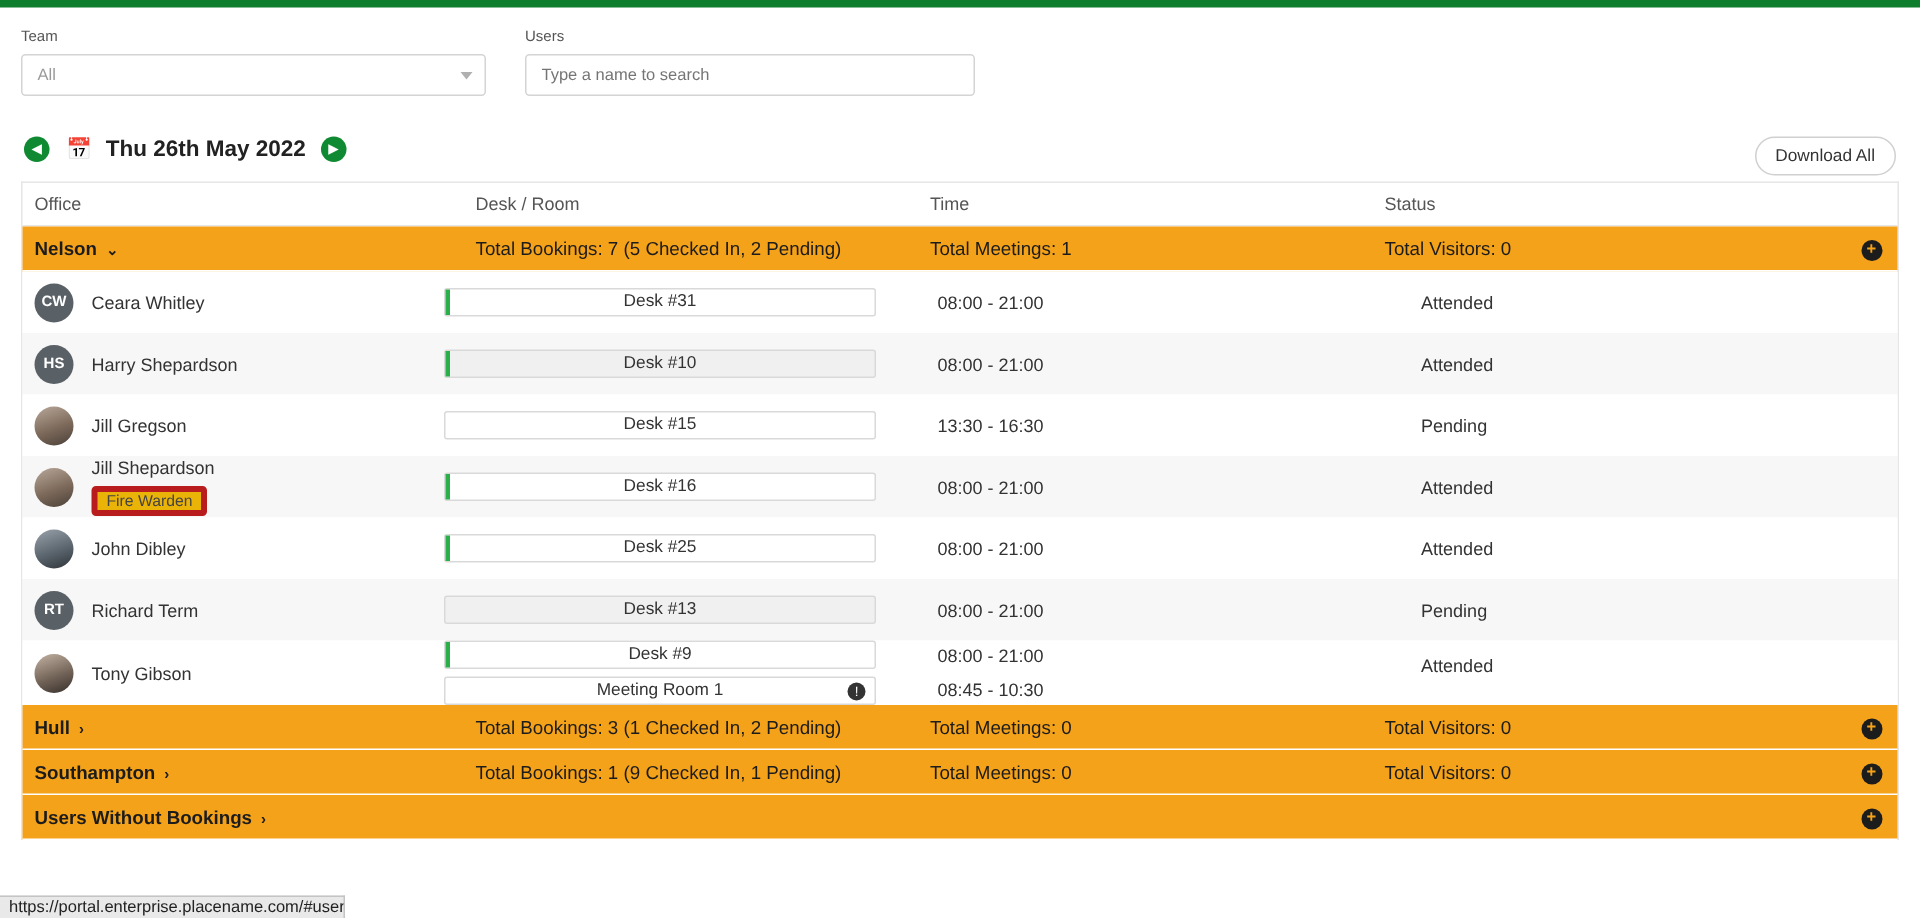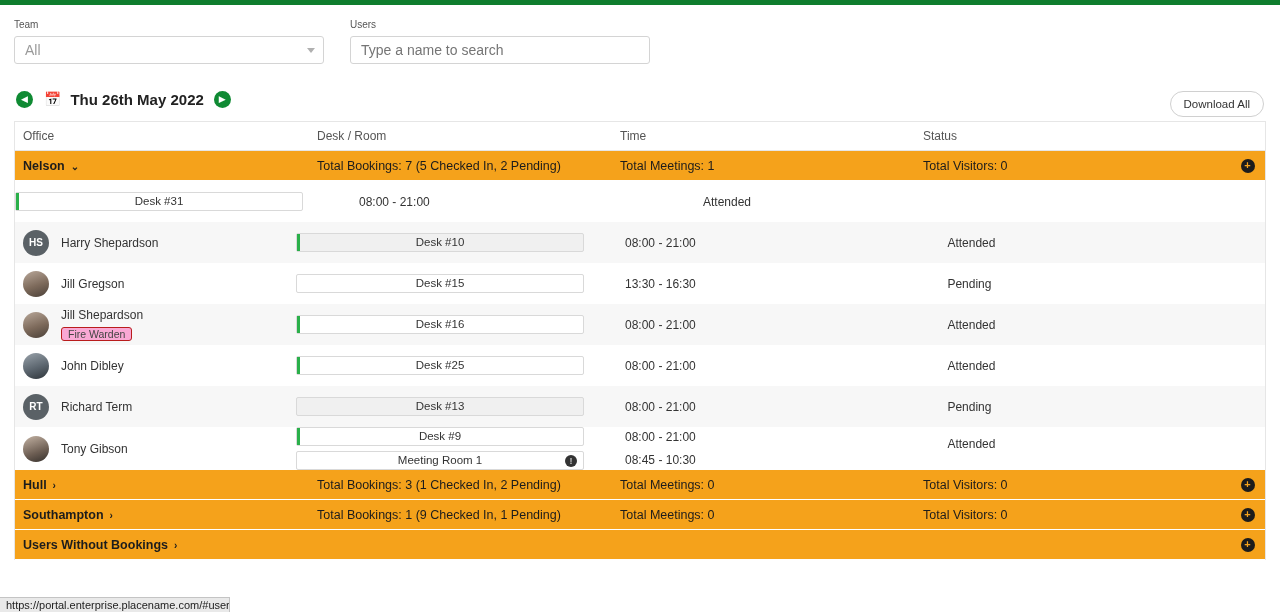--- a/index.html
+++ b/index.html
@@ -31,21 +31,21 @@
     color: #555;
     margin-bottom: 6px;
     display: block;
   }
   .select-box, .text-input {
     width: 100%;
     height: 28px;
     border: 1px solid #d4d4d4;
     border-radius: 3px;
     background: #fff;
-    font-size: 14px;
+    font-size: 11px;
     color: #9a9a9a;
     padding: 0 10px;
     line-height: 26px;
     position: relative;
   }
   .select-box .caret {
     position: absolute;
     right: 8px; top: 11px;
     width: 0; height: 0;
     border-left: 4px solid transparent;
@@ -194,22 +194,22 @@
     margin-right: 12px;
     flex: 0 0 auto;
     overflow: hidden;
   }
   .avatar.photo-a { background: linear-gradient(160deg,#b9a89a 0%,#7d6a5b 55%,#4a4038 100%); }
   .avatar.photo-b { background: linear-gradient(160deg,#9aa3ab 0%,#5c666f 55%,#2e3439 100%); }
   .avatar.photo-c { background: linear-gradient(160deg,#c4b3a4 0%,#6e5f54 60%,#35302c 100%); }
   .name-block { display: flex; flex-direction: column; gap: 5px; }
   .badge {
     display: inline-block;
-    border: 1px solid #b91c1c;
-    background: #f9a8d4;
+    border: 4px solid #b91c1c;
+    background: #eab308;
     border-radius: 3px;
     font-size: 10.5px;
     color: #444;
     padding: 0 6px;
     width: max-content;
   }
   .desk-cell { display: flex; flex-direction: column; gap: 5px; }
   .desk-chip {
     width: 288px;
     height: 19px;
@@ -296,20 +296,26 @@
   </div>
   <div id="table-body">
       <div class="office-row">
         <div class="c1"><span>Nelson</span><span class="chev">⌄</span></div>
         <div class="c2"><span>Total Bookings: 7 (5 Checked In, 2 Pending)</span></div>
         <div class="c3"><span>Total Meetings: 1</span></div>
         <div class="c4"><span>Total Visitors: 0</span></div>
         <div class="c5"><span class="plus-circle">+</span></div>
       </div>
       <div class="booking-row">
+        <div class="c1">
+          <div class="avatar">CW</div>
+          <div class="name-block">
+            <span>Ceara Whitley</span>
+          </div>
+        </div>
         <div class="c2 desk-cell">
           <div class="desk-chip"><span class="bar"></span><span>Desk #31</span></div>
         </div>
         <div class="c3 cell-stack">
           <div>08:00 - 21:00</div>
         </div>
         <div class="c4 cell-stack">
           <div>Attended</div>
         </div>
         <div class="c5"></div>

